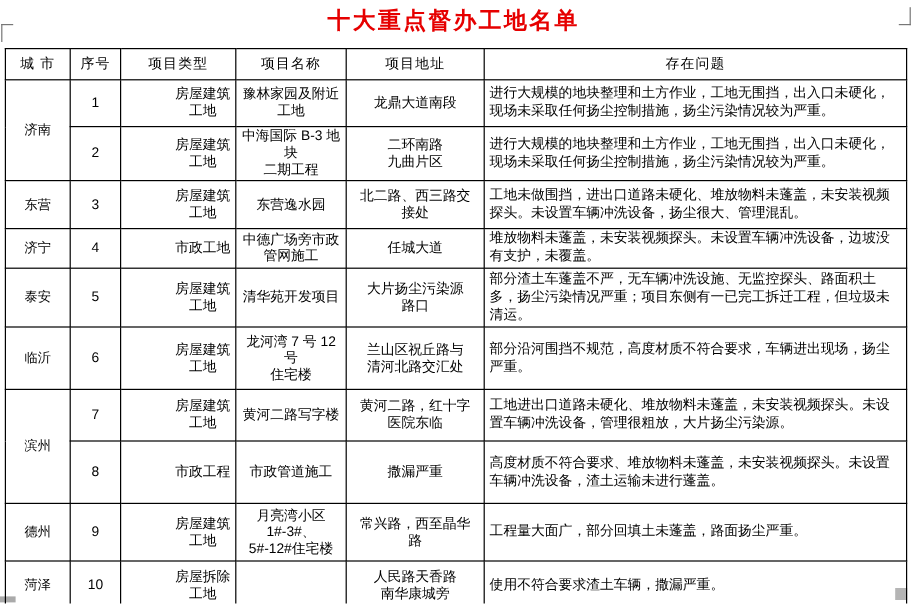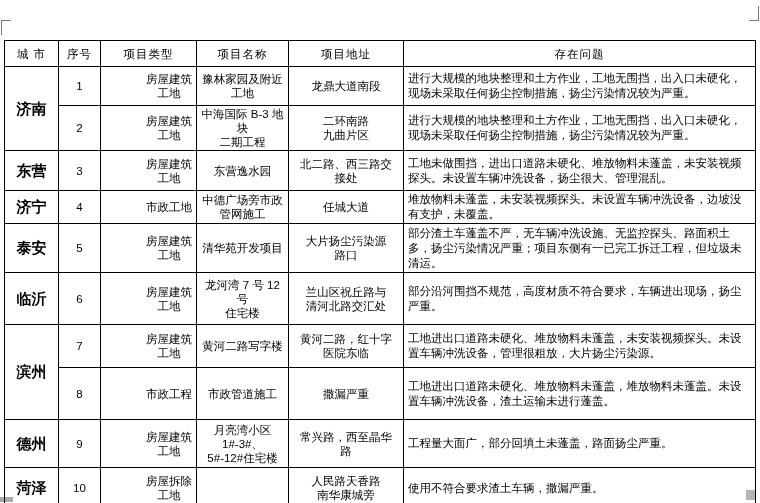--- a/index.html
+++ b/index.html
@@ -30,37 +30,38 @@
     font-size:11.5px;
     line-height:14px;
     vertical-align:middle;
   }
   .site-table th{
     font-weight:normal;
     text-align:center;
     height:23px;
     letter-spacing:1px;
   }
-  td.city{font-weight:bold;font-size:15px;text-align:center;}
+  td.city{font-weight:normal;font-size:11px;text-align:center;}
   td.num{text-align:center;}
   td.center{text-align:center;padding-left:44px;}
   td.pre{white-space:pre-line;text-align:center;}
   td.problem{text-align:left;padding:1px 4px;line-height:15px;margin-top:40px;}
   
   .mark{position:absolute;}
   .crop-tl{left:1px;top:20px;width:9px;height:14px;border-left:1px solid #777;border-top:1px solid #777;}
   .crop-tr{left:749px;top:6px;width:9px;height:14px;border-right:1px solid #777;border-bottom:1px solid #777;}
   .mark-bl{left:0;top:497px;width:13px;height:5px;background:#aaaaaa;}
   .resize-handle{left:746px;top:490px;width:10px;height:10px;background:#b5b5b5;}
 </style>
 </head>
 <body>
 
 <div class="page">
 
+  <div class="doc-title" style="color: rgb(230, 0, 0);">十大重点督办工地名单</div>
 
   <div class="mark crop-tl"></div>
   <div class="mark crop-tr"></div>
   <div class="mark mark-bl"></div>
   <div class="mark resize-handle"></div>
 
   <table class="site-table">
     <colgroup>
       <col style="width:54px">
       <col style="width:42px">
@@ -142,21 +143,21 @@
           <td class="pre">黄河二路写字楼</td>
           <td class="pre">黄河二路，红十字
 医院东临</td>
           <td class="problem">工地进出口道路未硬化、堆放物料未蓬盖，未安装视频探头。未设置车辆冲洗设备，管理很粗放，大片扬尘污染源。</td>
         </tr>
         <tr style="height: 52px;">
           <td class="num">8</td>
           <td class="center">市政工程</td>
           <td class="pre">市政管道施工</td>
           <td class="pre">撒漏严重</td>
-          <td class="problem">工地进出口道路未硬化、堆放物料未蓬盖，堆放物料未蓬盖。未设置车辆冲洗设备，渣土运输未进行蓬盖。</td>
+          <td class="problem">高度材质不符合要求、堆放物料未蓬盖，未安装视频探头。未设置车辆冲洗设备，渣土运输未进行蓬盖。</td>
         </tr>
         <tr style="height: 48px;">
           <td rowspan="1" class="city">德州</td>
           <td class="num">9</td>
           <td class="center">房屋建筑工地</td>
           <td class="pre">月亮湾小区 1#-3#、
 5#-12#住宅楼</td>
           <td class="pre">常兴路，西至晶华
 路</td>
           <td class="problem">工程量大面广，部分回填土未蓬盖，路面扬尘严重。</td>

